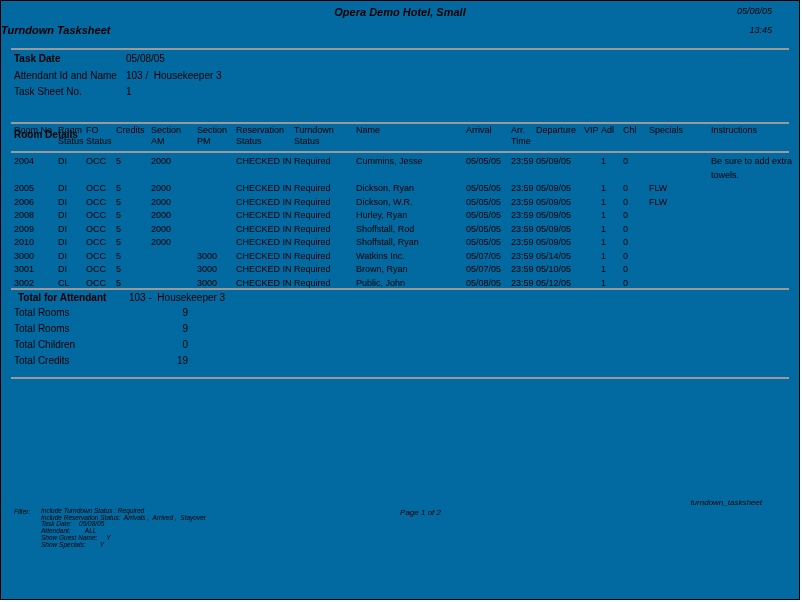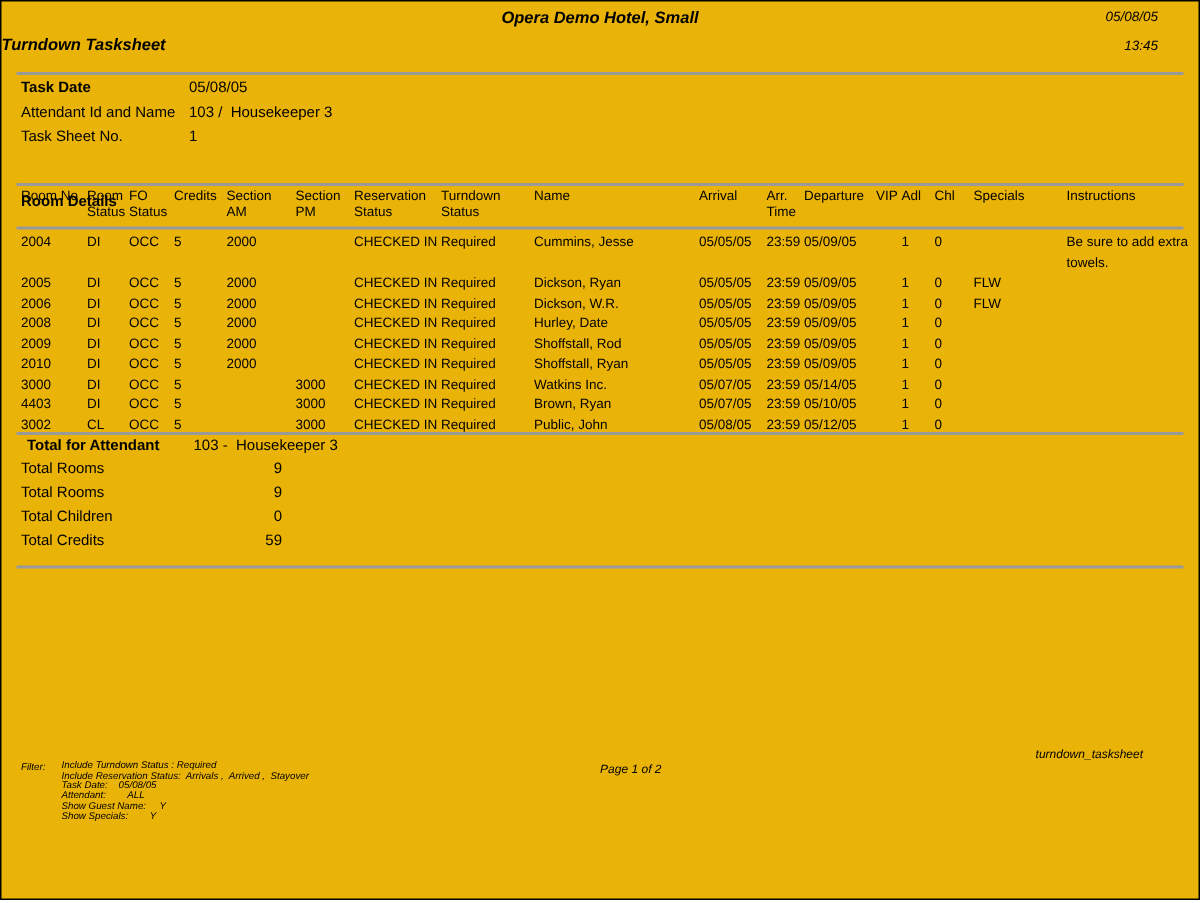--- a/index.html
+++ b/index.html
@@ -2,21 +2,21 @@
 <html><head>
 <meta charset="utf-8">
 <style>
   * { margin:0; padding:0; box-sizing:border-box; }
   html,body { background:#fff; }
   body { font-family:"Liberation Sans", sans-serif; color:#000; }
 
   .page {
     position:relative;
     width:800px; height:600px;
-    background:#eab308;
+    background:#0369a1;
     border:1px solid #000;
     overflow:hidden;
   }
 
   .rule { position:absolute; left:10px; right:10px; height:2px; background:#9a9a9a; }
 
   .title1 { position:absolute; top:5px;  left:0; right:0; text-align:center; font-size:11px; font-weight:bold; font-style:italic; }
   .title2 { position:absolute; top:23px; left:0; right:0; text-align:left; font-size:11px; font-weight:bold; font-style:italic; }
   .hdate  { position:absolute; top:5px;  right:27px; font-size:9px; font-style:italic; }
   .htime  { position:absolute; top:24px; right:27px; font-size:9px; font-style:italic; }
@@ -188,21 +188,21 @@
 
         <tr>
           <td>2008</td>
           <td>DI</td>
           <td>OCC</td>
           <td>5</td>
           <td>2000</td>
           <td></td>
           <td>CHECKED IN</td>
           <td>Required</td>
-          <td>Hurley, Date</td>
+          <td>Hurley, Ryan</td>
           <td>05/05/05</td>
           <td>23:59</td>
           <td>05/09/05</td>
           <td></td>
           <td>1</td>
           <td>0</td>
           <td></td>
           <td class="wrap"></td>
         </tr>
 
@@ -260,21 +260,21 @@
           <td>23:59</td>
           <td>05/14/05</td>
           <td></td>
           <td>1</td>
           <td>0</td>
           <td></td>
           <td class="wrap"></td>
         </tr>
 
         <tr>
-          <td>4403</td>
+          <td>3001</td>
           <td>DI</td>
           <td>OCC</td>
           <td>5</td>
           <td></td>
           <td>3000</td>
           <td>CHECKED IN</td>
           <td>Required</td>
           <td>Brown, Ryan</td>
           <td>05/07/05</td>
           <td>23:59</td>
@@ -314,21 +314,21 @@
   <div class="tot-att-value">103 -  Housekeeper 3</div>
 
   <div class="totals">
 
       <div class="trow"><span class="lbl">Total Rooms</span><span class="val">9</span></div>
 
       <div class="trow"><span class="lbl">Total Rooms</span><span class="val">9</span></div>
 
       <div class="trow"><span class="lbl">Total Children</span><span class="val">0</span></div>
 
-      <div class="trow"><span class="lbl">Total Credits</span><span class="val">59</span></div>
+      <div class="trow"><span class="lbl">Total Credits</span><span class="val">19</span></div>
     </div>
 
   <div class="rule" style="top:376px"></div>
 
   <div class="filter-label">Filter:</div>
   <div class="filter-lines">
 
   <div class="fline">Include Turndown Status : Required</div>
       <div class="fline">Include Reservation Status:  Arrivals ,  Arrived ,  Stayover</div>
       <div class="fline">Task Date:    05/08/05</div>

